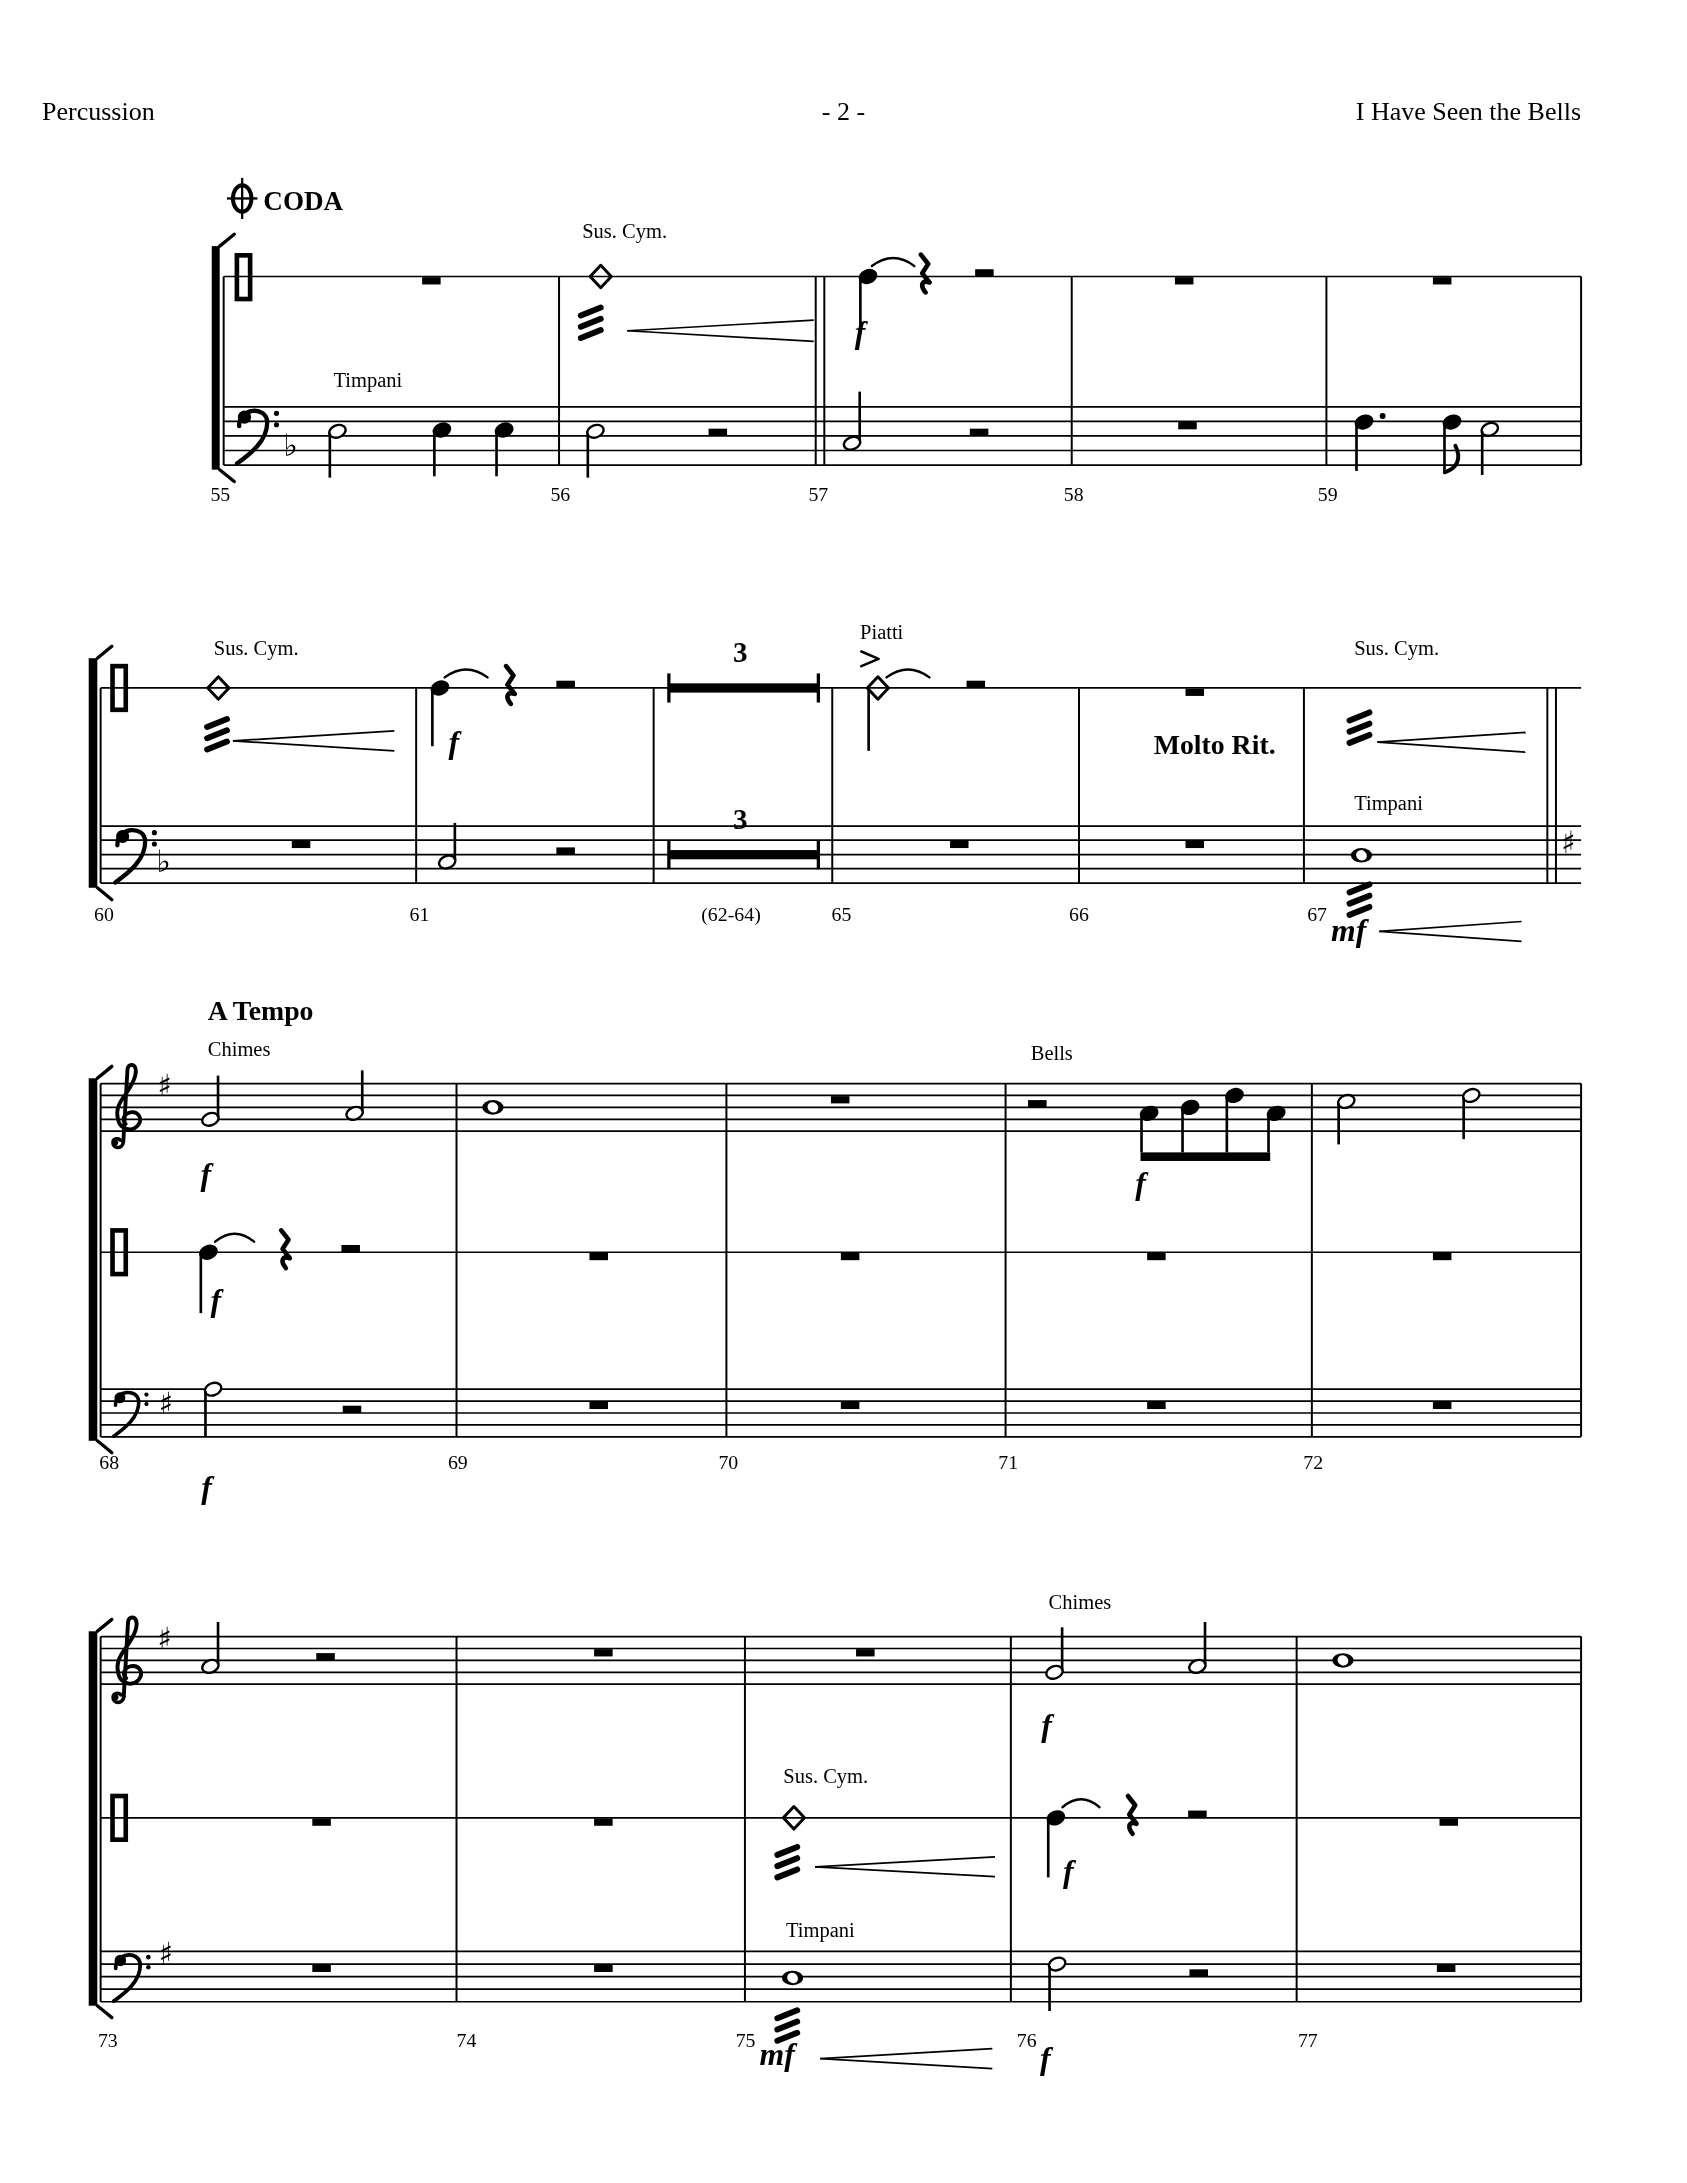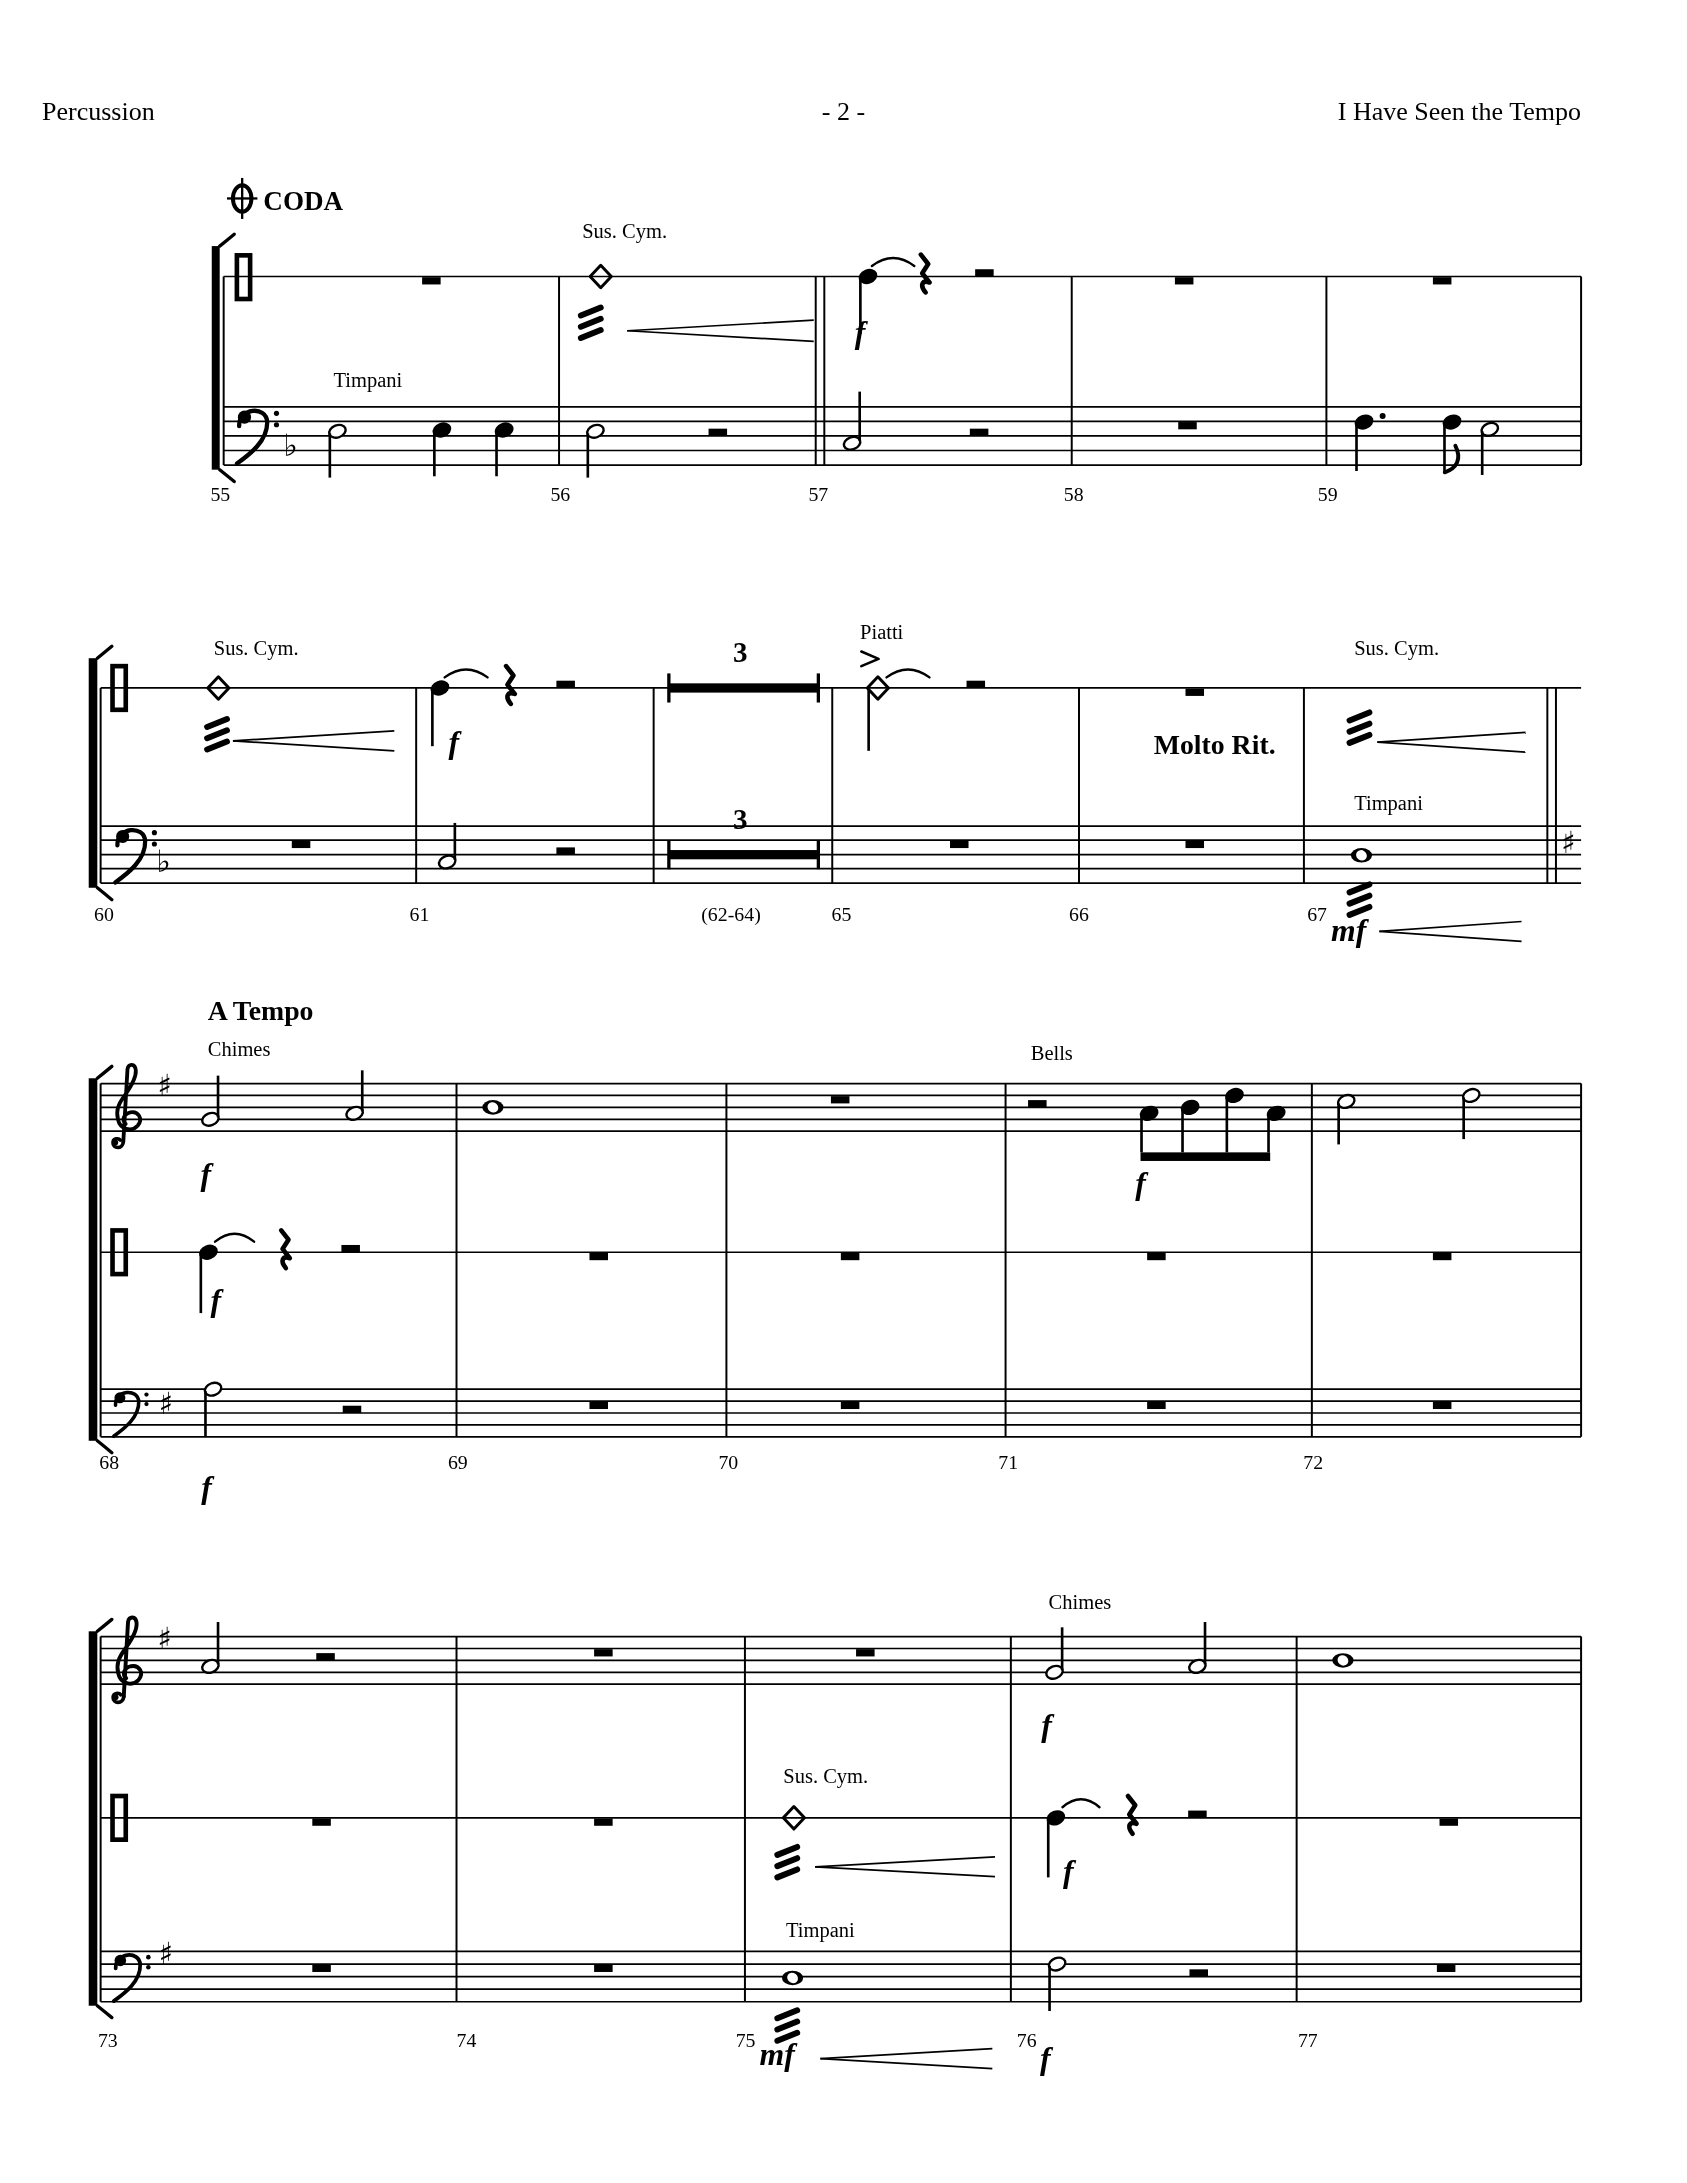--- a/index.html
+++ b/index.html
@@ -19,21 +19,21 @@
   svg text.coda{font:700 41px "Liberation Serif",serif;}
   svg text.big3{font:700 44px "Liberation Serif",serif;}
   svg text.acc{font:46px "DejaVu Sans",sans-serif;}
 </style>
 </head>
 <body>
 
 <div class="page">
   <div class="hdr hdr-left">Percussion</div>
   <div class="hdr hdr-center">- 2 -</div>
-  <div class="hdr hdr-right">I Have Seen the Tempo</div>
+  <div class="hdr hdr-right">I Have Seen the Bells</div>
   <svg id="score" xmlns="http://www.w3.org/2000/svg" width="1687" height="2183" viewBox="0 0 2550 3300">
       <line x1="338" y1="418" x2="2390" y2="418" stroke="#000000" stroke-width="2.6"></line>
       <line x1="338" y1="615" x2="2390" y2="615" stroke="#000000" stroke-width="2.6"></line>
       <line x1="338" y1="637" x2="2390" y2="637" stroke="#000000" stroke-width="2.6"></line>
       <line x1="338" y1="659" x2="2390" y2="659" stroke="#000000" stroke-width="2.6"></line>
       <line x1="338" y1="681" x2="2390" y2="681" stroke="#000000" stroke-width="2.6"></line>
       <line x1="338" y1="703" x2="2390" y2="703" stroke="#000000" stroke-width="2.6"></line>
       <line x1="152" y1="1040" x2="2390" y2="1040" stroke="#000000" stroke-width="2.6"></line>
       <line x1="152" y1="1249" x2="2390" y2="1249" stroke="#000000" stroke-width="2.6"></line>
       <line x1="152" y1="1270" x2="2390" y2="1270" stroke="#000000" stroke-width="2.6"></line>

